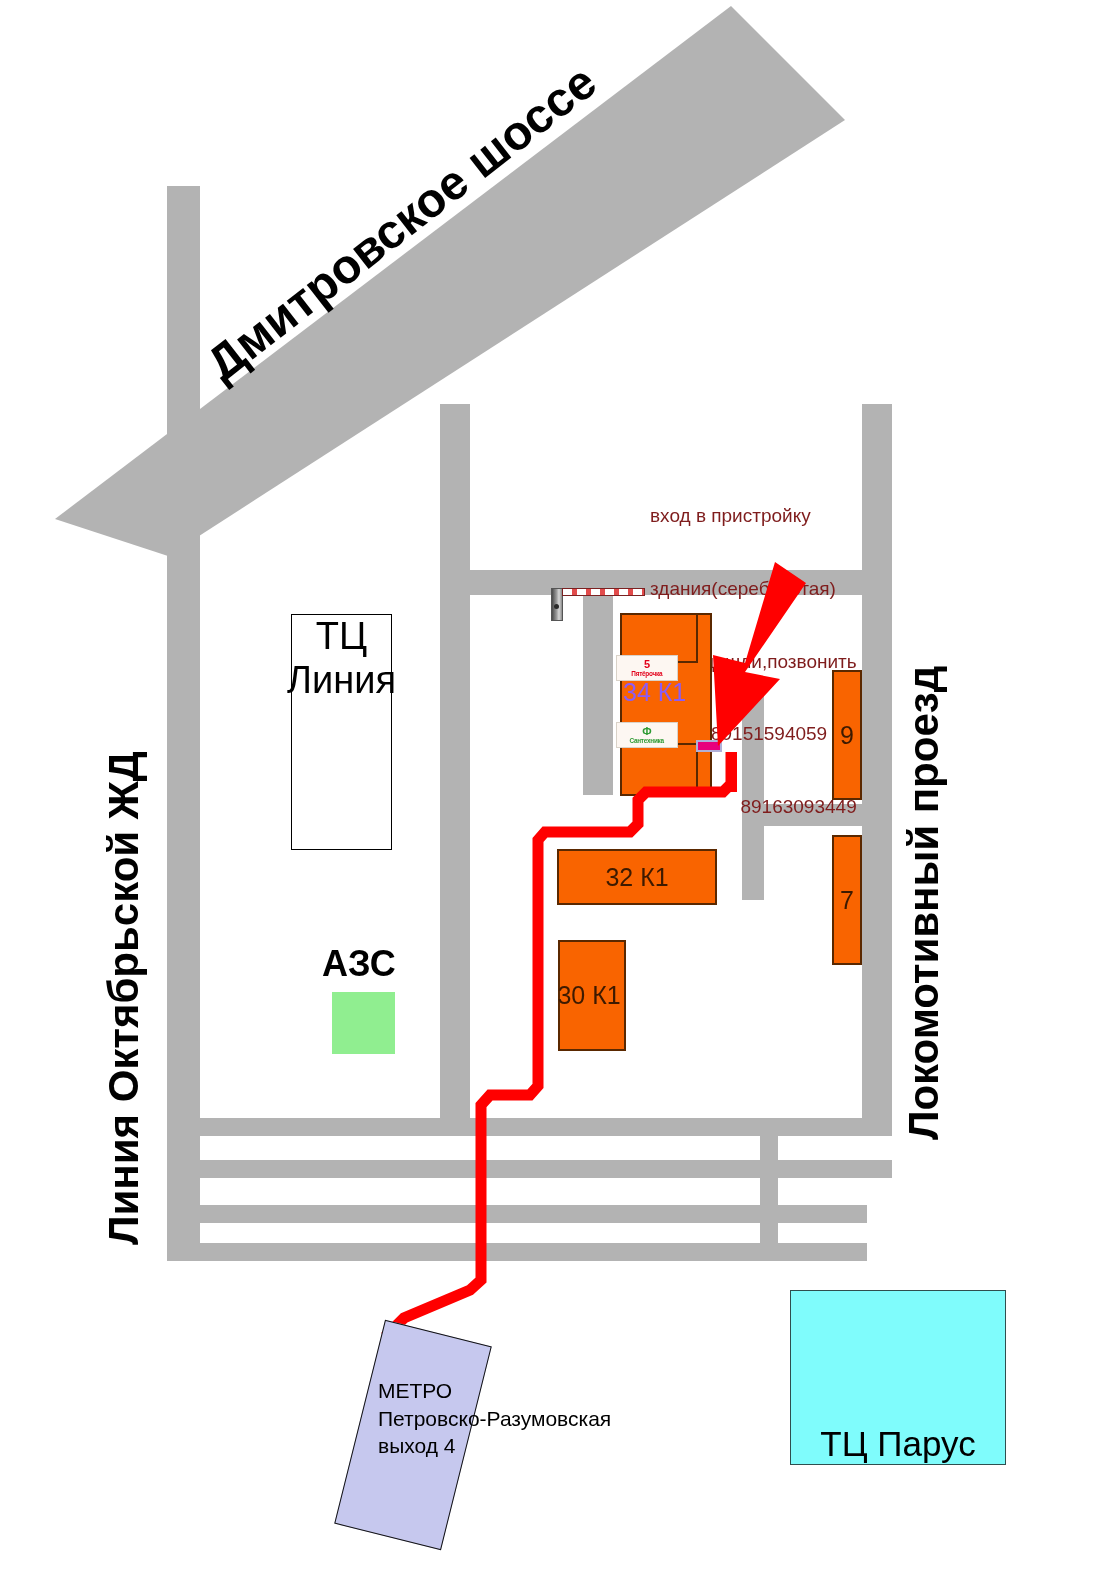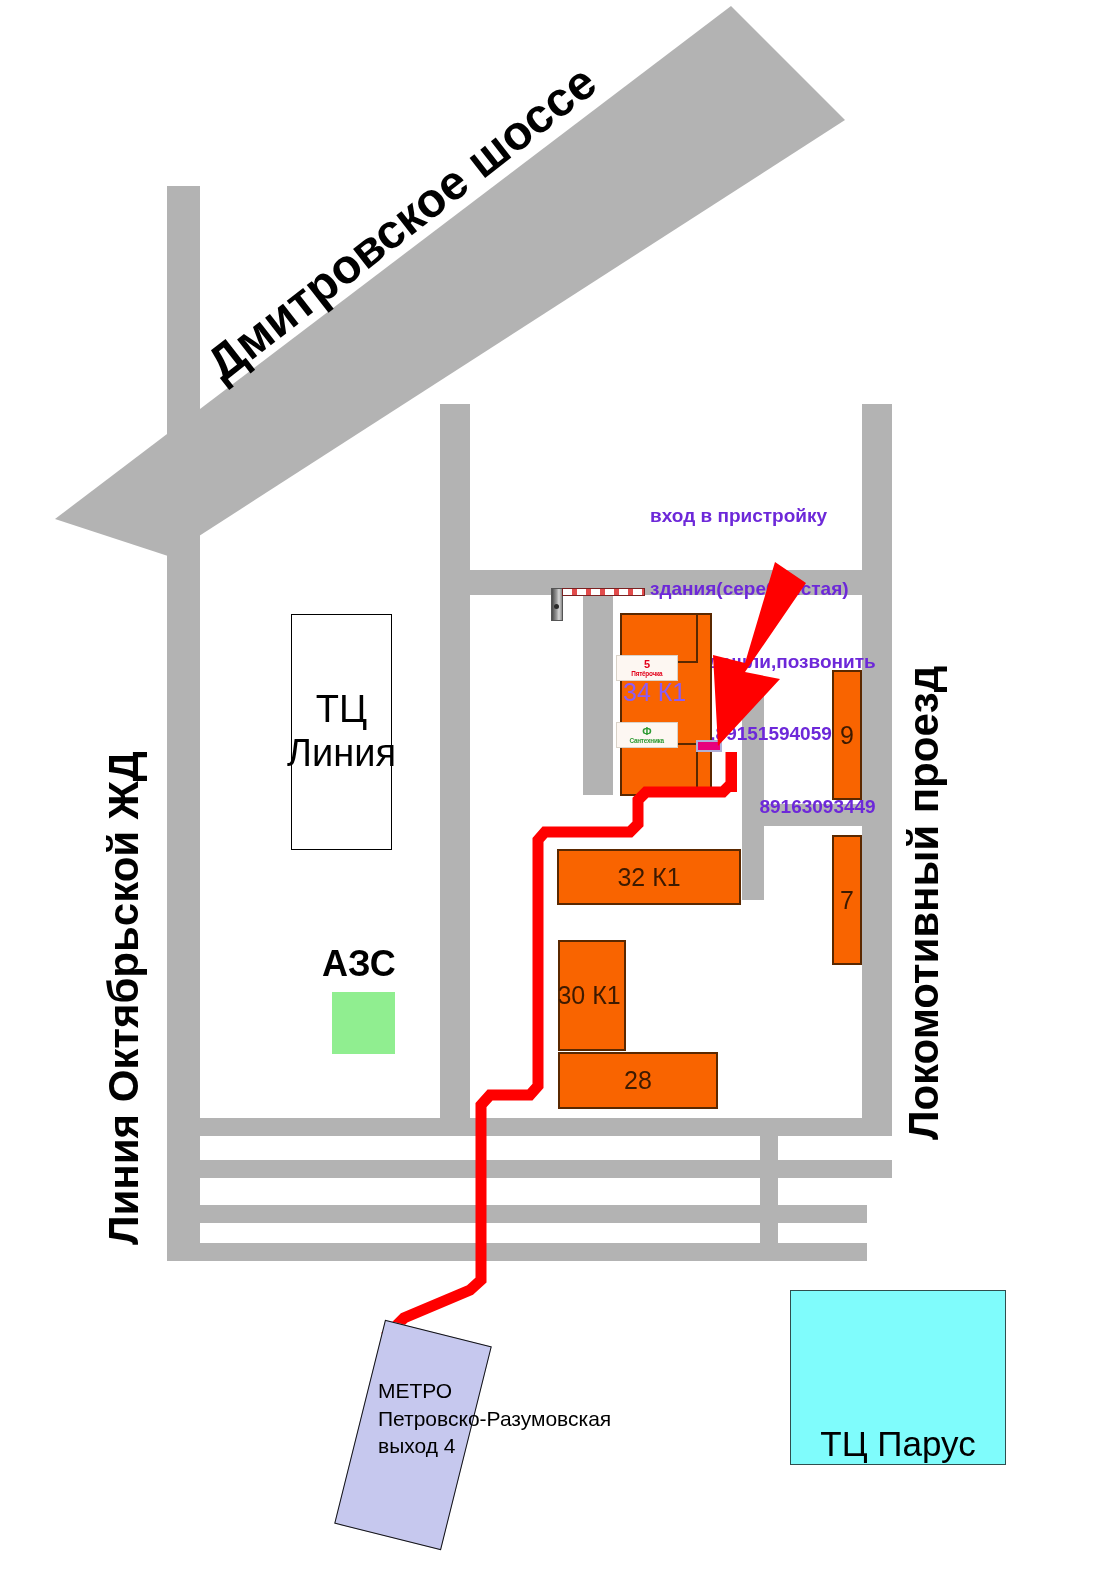--- a/index.html
+++ b/index.html
@@ -16,42 +16,42 @@
     background:#f96400;
     border:2px solid #5a2800;
     box-sizing:border-box;
     color:#3d1a00;
     font-size:25px;
     display:flex;align-items:center;justify-content:flex-start;
   }
   .bld span{white-space:nowrap;}
   .plainbox{
     position:absolute;background:#ffffff;border:1px solid #000;
-    box-sizing:border-box;display:flex;align-items:center;justify-content:center;
+    box-sizing:border-box;display:flex;align-items:flex-start;justify-content:center;
     text-align:center;color:#000;
   }
   .azs-sq{position:absolute;background:#90ee90;}
   .azs-lbl{position:absolute;font-size:36px;color:#000;font-weight:bold;}
   .parus{
     position:absolute;background:#7ffcfc;border:1px solid #2f4f4f;
     box-sizing:border-box;display:flex;align-items:flex-end;justify-content:center;
     font-size:35px;color:#000;
   }
   .metro{
     position:absolute;background:#c6c8ee;border:1px solid #111;
     box-sizing:border-box;transform:rotate(14deg);transform-origin:50% 50%;
   }
   .metro-txt{position:absolute;font-size:21px;color:#000;line-height:1.32;white-space:nowrap;margin-top:9px;}
   .vlabel{position:absolute;color:#000;font-weight:bold;white-space:nowrap;transform-origin:0 0;}
   .hiway-lbl{
     position:absolute;color:#000;font-weight:bold;font-size:48px;white-space:nowrap;
     transform-origin:0 0;
   }
   .note{
-    position:absolute;font-size:19px;font-weight:bold;color:#6d28d9;line-height:1.28;
+    position:absolute;font-size:19px;font-weight:normal;color:#7f1d1d;line-height:1.28;
     white-space:pre;
   }
   .sign{
     position:absolute;background:#fdf7f2;border:1px solid #d9d2c8;box-sizing:border-box;
     display:flex;flex-direction:column;align-items:center;justify-content:center;
     overflow:hidden;
   }
   .sign .logo{font-size:11px;line-height:1;font-weight:bold;}
   .sign .nm{font-size:7px;line-height:1;font-weight:bold;letter-spacing:-.3px;transform:scaleX(.92);}
   .sign-p .logo{color:#e2001a;}
@@ -128,31 +128,28 @@
     <div class="logo">5</div>
     <div class="nm">Пятёрочка</div>
   </div>
   <div class="sign sign-g" style="left:616px;top:722px;width:62px;height:26px;">
     <div class="logo">Ф</div>
     <div class="nm">Сантехника</div>
   </div>
 
   <div class="entrance" style="left:696px;top:740px;width:26px;height:12px;"></div>
 
-  <div class="bld" style="left:557px;top:849px;width:184px;height:56px;justify-content:center;">
+  <div class="bld" style="left:557px;top:849px;width:160px;height:56px;justify-content:center;">
     <span>32 К1</span>
   </div>
 
   <div class="bld" style="left:558px;top:940px;width:68px;height:111px;justify-content:center;">
     <span style="margin-left:-6px;">30 К1</span>
   </div>
 
-  <div class="bld" style="left:558px;top:1052px;width:160px;height:57px;justify-content:center;">
-    <span>28</span>
-  </div>
 
   <div class="bld" style="left:832px;top:670px;width:30px;height:130px;justify-content:center;">
     <span>9</span>
   </div>
 
   <div class="bld" style="left:832px;top:835px;width:30px;height:130px;justify-content:center;">
     <span>7</span>
   </div>
 
   <div class="barrier-post" style="left:551px;top:588px;width:12px;height:33px;"></div>

